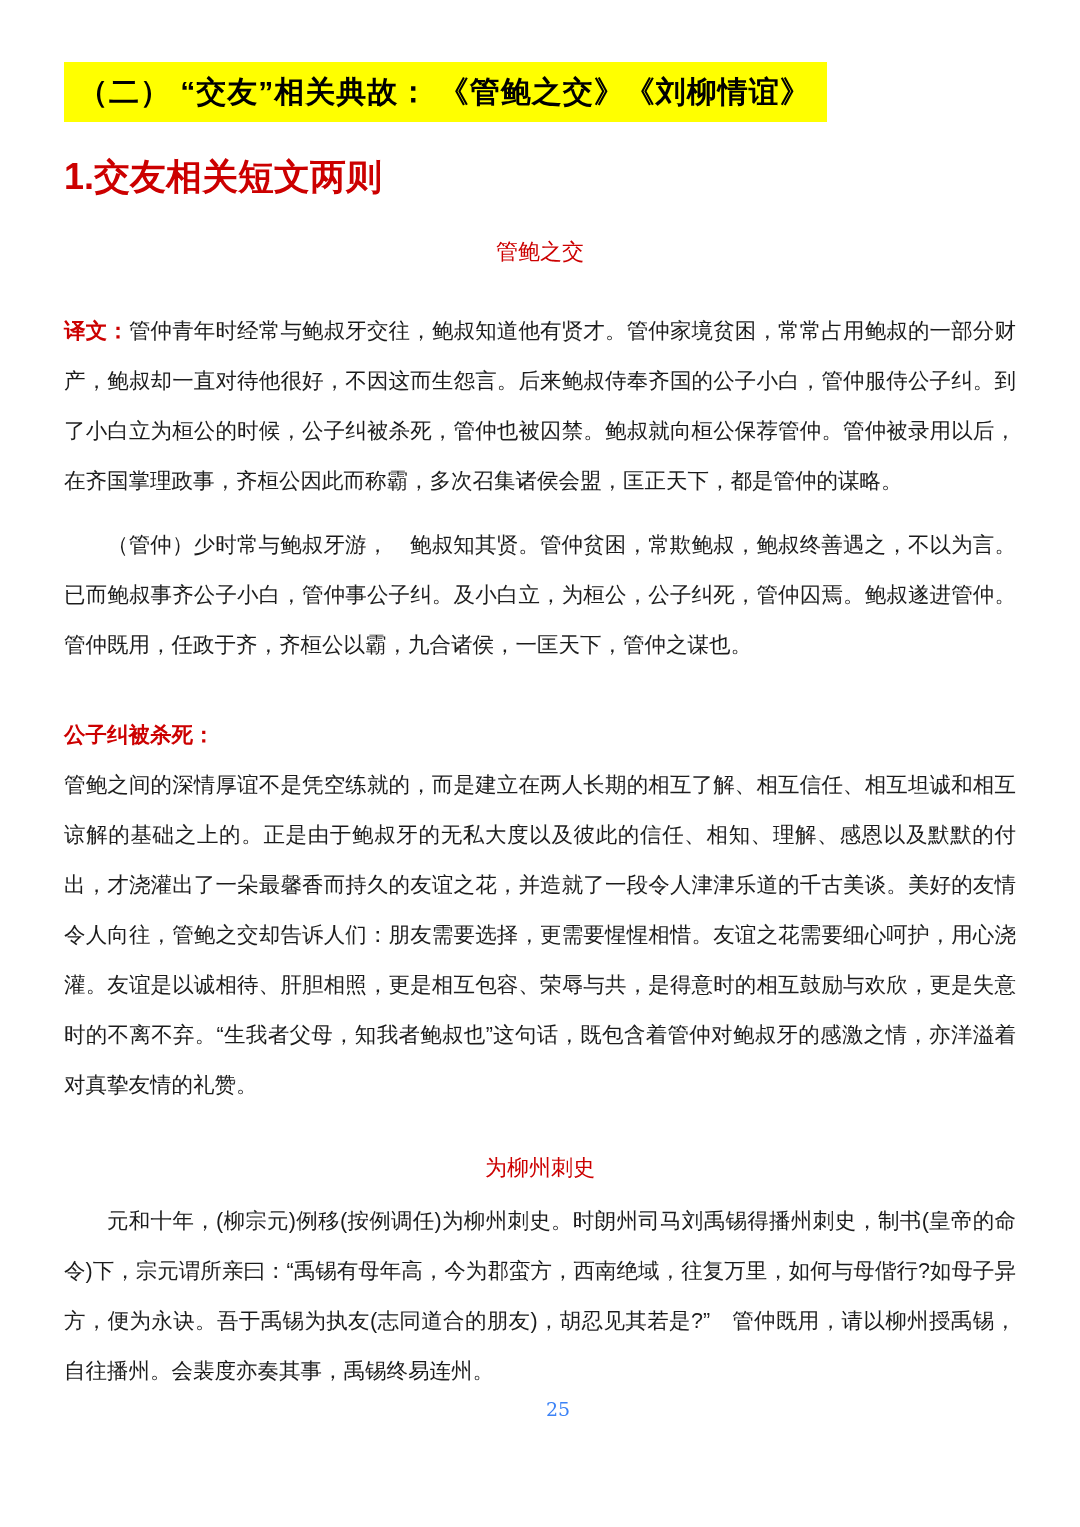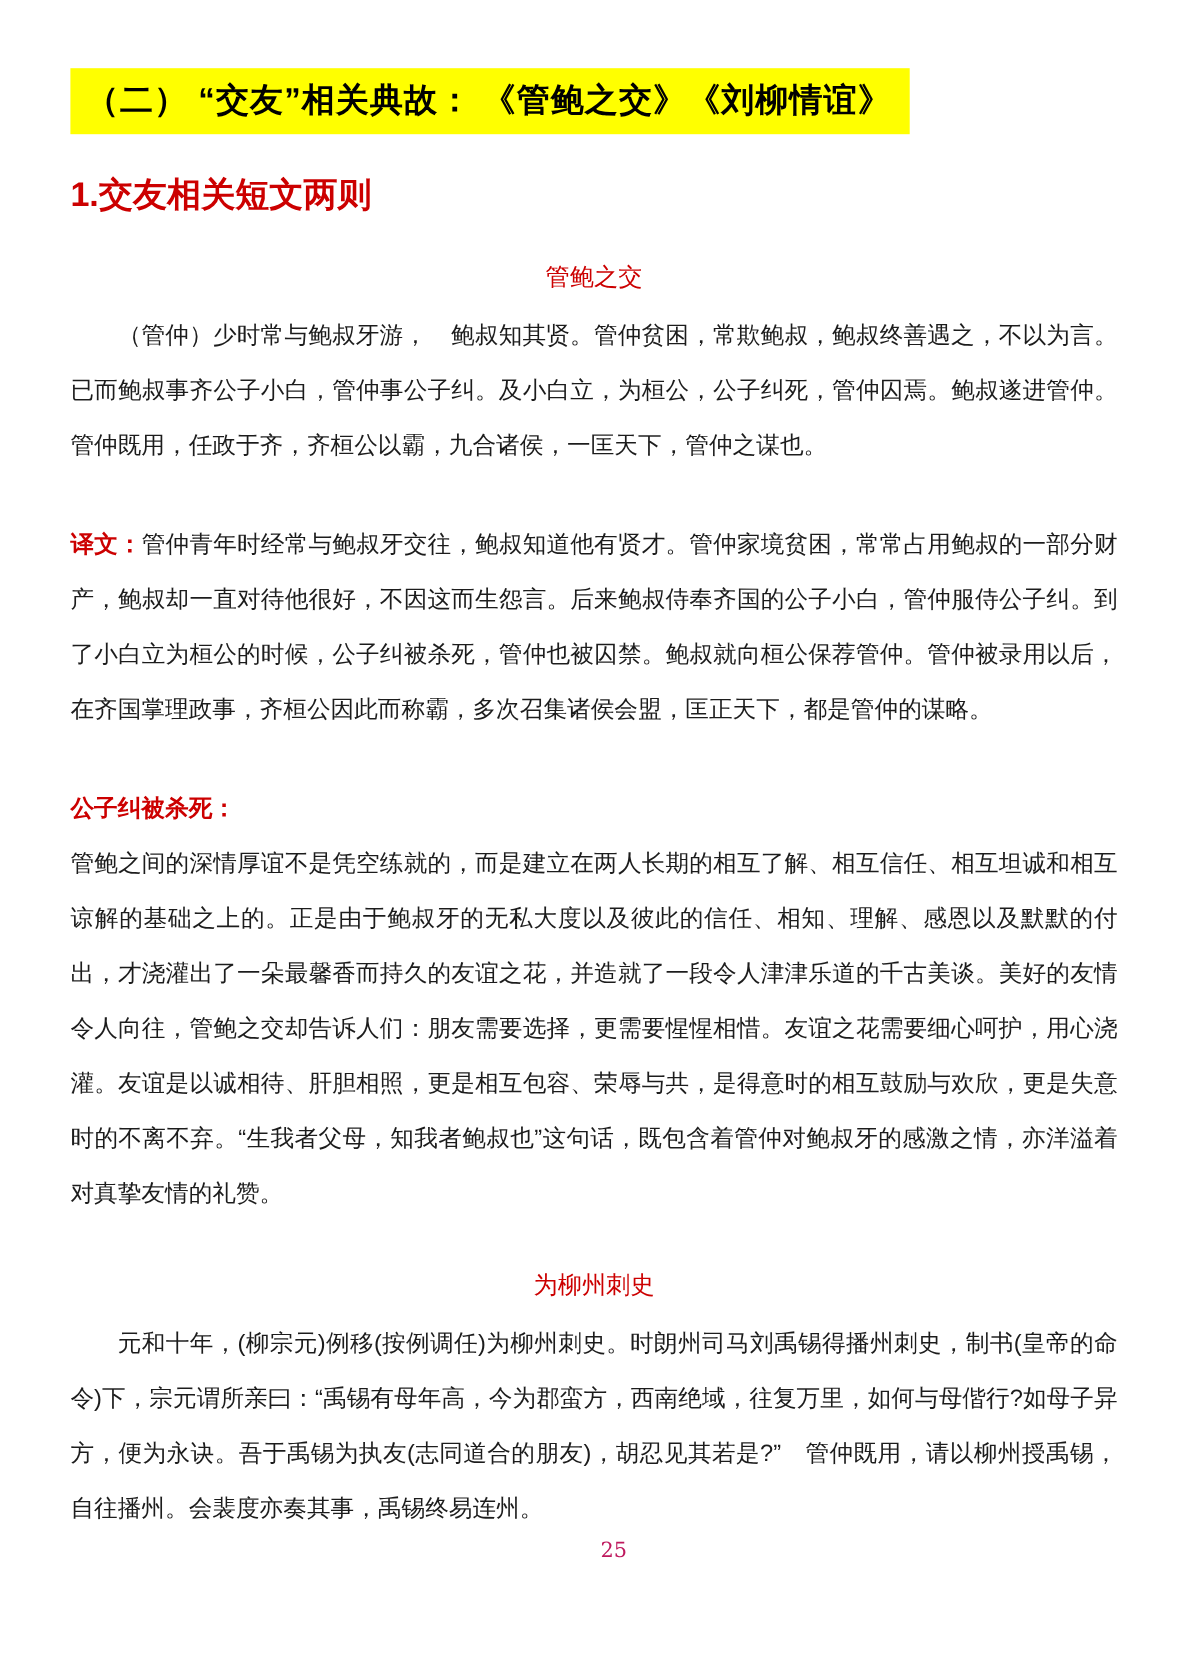--- a/index.html
+++ b/index.html
@@ -20,21 +20,21 @@
     background: #FFFF00;
     color: #000000;
     font-weight: bold;
     font-size: 30px;
     line-height: 36px;
     padding: 12px 16px 12px 14px;
     letter-spacing: 1px;
   }
   .heading {
     color: #CC0000;
-    font-size: 31px;
+    font-size: 36px;
     font-weight: bold;
     margin: 38px 0 0 0;
     line-height: 34px;
   }
   .story-title {
     color: #CC0000;
     font-size: 22px;
     font-weight: normal;
     text-align: center;
     margin: 44px 0 0 0;
@@ -62,40 +62,40 @@
   }
   .follow-label { margin-top: 0; }
   .page-number {
     position: absolute;
     left: 0;
     right: 0;
     top: 1398px;
     text-align: center;
     font-family: "DejaVu Serif", "Liberation Serif", serif;
     font-size: 19px;
-    color: #be185d;
+    color: #3b82f6;
     margin-left: 36px;
   }
 </style>
 </head>
 <body>
 
 <div class="content">
 
   <div class="banner">
     <span>（二） “交友”相关典故： 《管鲍之交》《刘柳情谊》</span>
   </div>
 
   <div class="heading">1.交友相关短文两则</div>
 
   <div class="story-title">管鲍之交</div>
 
+  <p class="para block-gap"><span class="inline-label">译文：</span><span>管仲青年时经常与鲍叔牙交往，鲍叔知道他有贤才。管仲家境贫困，常常占用鲍叔的一部分财产，鲍叔却一直对待他很好，不因这而生怨言。后来鲍叔侍奉齐国的公子小白，管仲服侍公子纠。到了小白立为桓公的时候，公子纠被杀死，管仲也被囚禁。鲍叔就向桓公保荐管仲。管仲被录用以后，在齐国掌理政事，齐桓公因此而称霸，多次召集诸侯会盟，匡正天下，都是管仲的谋略。</span></p>
+
   <p class="para indent">（管仲）少时常与鲍叔牙游，　鲍叔知其贤。管仲贫困，常欺鲍叔，鲍叔终善遇之，不以为言。已而鲍叔事齐公子小白，管仲事公子纠。及小白立，为桓公，公子纠死，管仲囚焉。鲍叔遂进管仲。管仲既用，任政于齐，齐桓公以霸，九合诸侯，一匡天下，管仲之谋也。</p>
-
-  <p class="para block-gap"><span class="inline-label">译文：</span><span>管仲青年时经常与鲍叔牙交往，鲍叔知道他有贤才。管仲家境贫困，常常占用鲍叔的一部分财产，鲍叔却一直对待他很好，不因这而生怨言。后来鲍叔侍奉齐国的公子小白，管仲服侍公子纠。到了小白立为桓公的时候，公子纠被杀死，管仲也被囚禁。鲍叔就向桓公保荐管仲。管仲被录用以后，在齐国掌理政事，齐桓公因此而称霸，多次召集诸侯会盟，匡正天下，都是管仲的谋略。</span></p>
 
   <div class="label-line">公子纠被杀死：</div>
 
   <p class="para follow-label">管鲍之间的深情厚谊不是凭空练就的，而是建立在两人长期的相互了解、相互信任、相互坦诚和相互谅解的基础之上的。正是由于鲍叔牙的无私大度以及彼此的信任、相知、理解、感恩以及默默的付出，才浇灌出了一朵最馨香而持久的友谊之花，并造就了一段令人津津乐道的千古美谈。美好的友情令人向往，管鲍之交却告诉人们：朋友需要选择，更需要惺惺相惜。友谊之花需要细心呵护，用心浇灌。友谊是以诚相待、肝胆相照，更是相互包容、荣辱与共，是得意时的相互鼓励与欢欣，更是失意时的不离不弃。“生我者父母，知我者鲍叔也”这句话，既包含着管仲对鲍叔牙的感激之情，亦洋溢着对真挚友情的礼赞。</p>
 
   <div class="story-title">为柳州刺史</div>
 
   <p class="para indent">元和十年，(柳宗元)例移(按例调任)为柳州刺史。时朗州司马刘禹锡得播州刺史，制书(皇帝的命令)下，宗元谓所亲曰：“禹锡有母年高，今为郡蛮方，西南绝域，往复万里，如何与母偕行?如母子异方，便为永诀。吾于禹锡为执友(志同道合的朋友)，胡忍见其若是?”　管仲既用，请以柳州授禹锡，自往播州。会裴度亦奏其事，禹锡终易连州。</p>
 
 </div>

